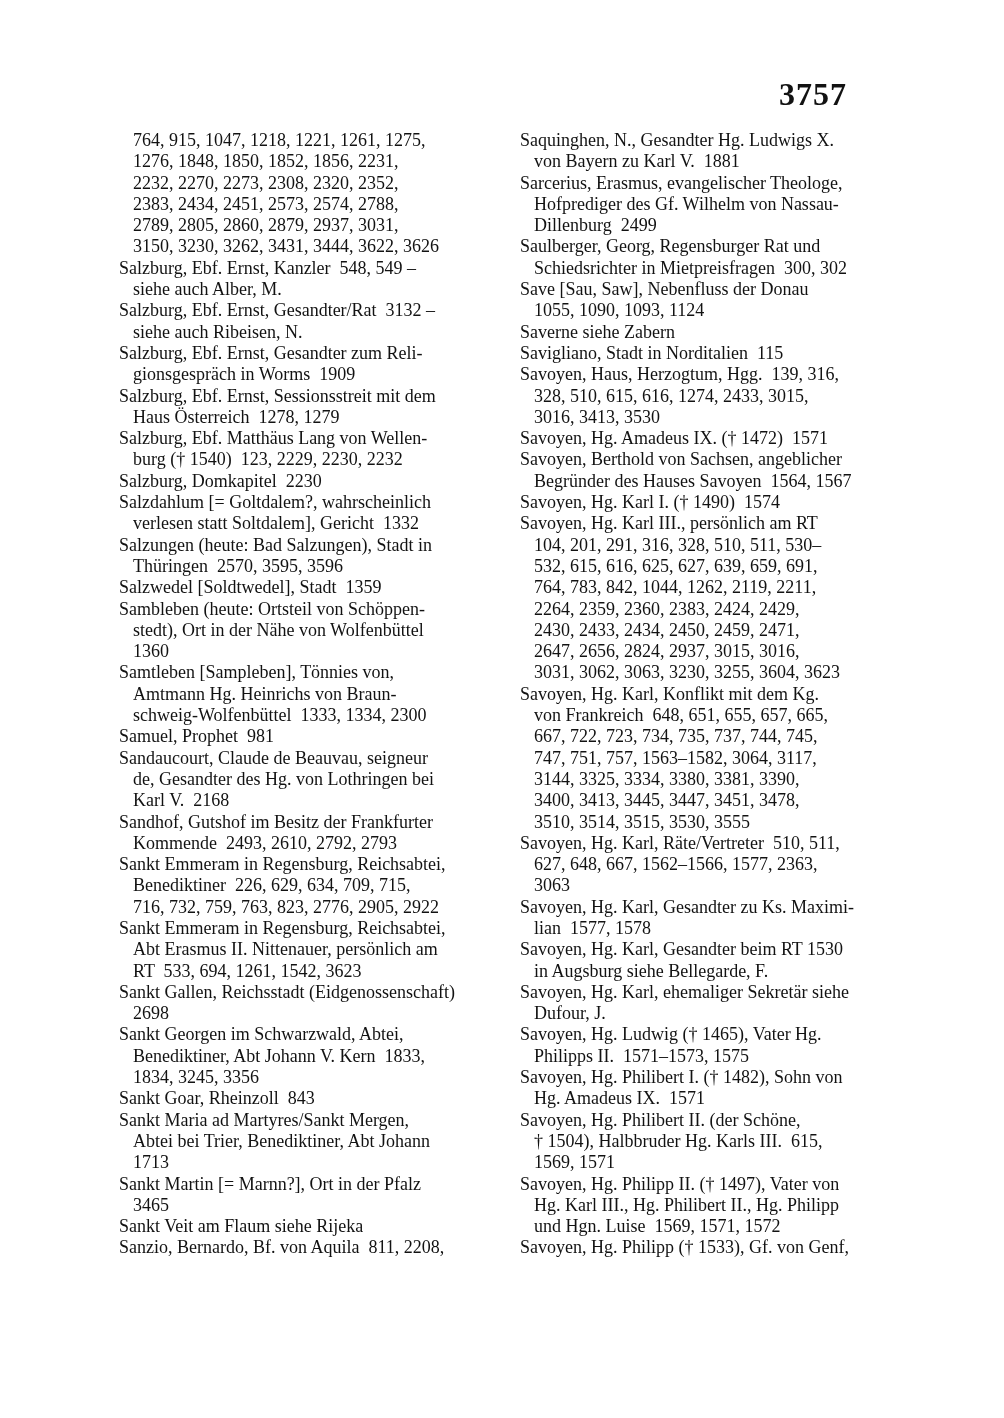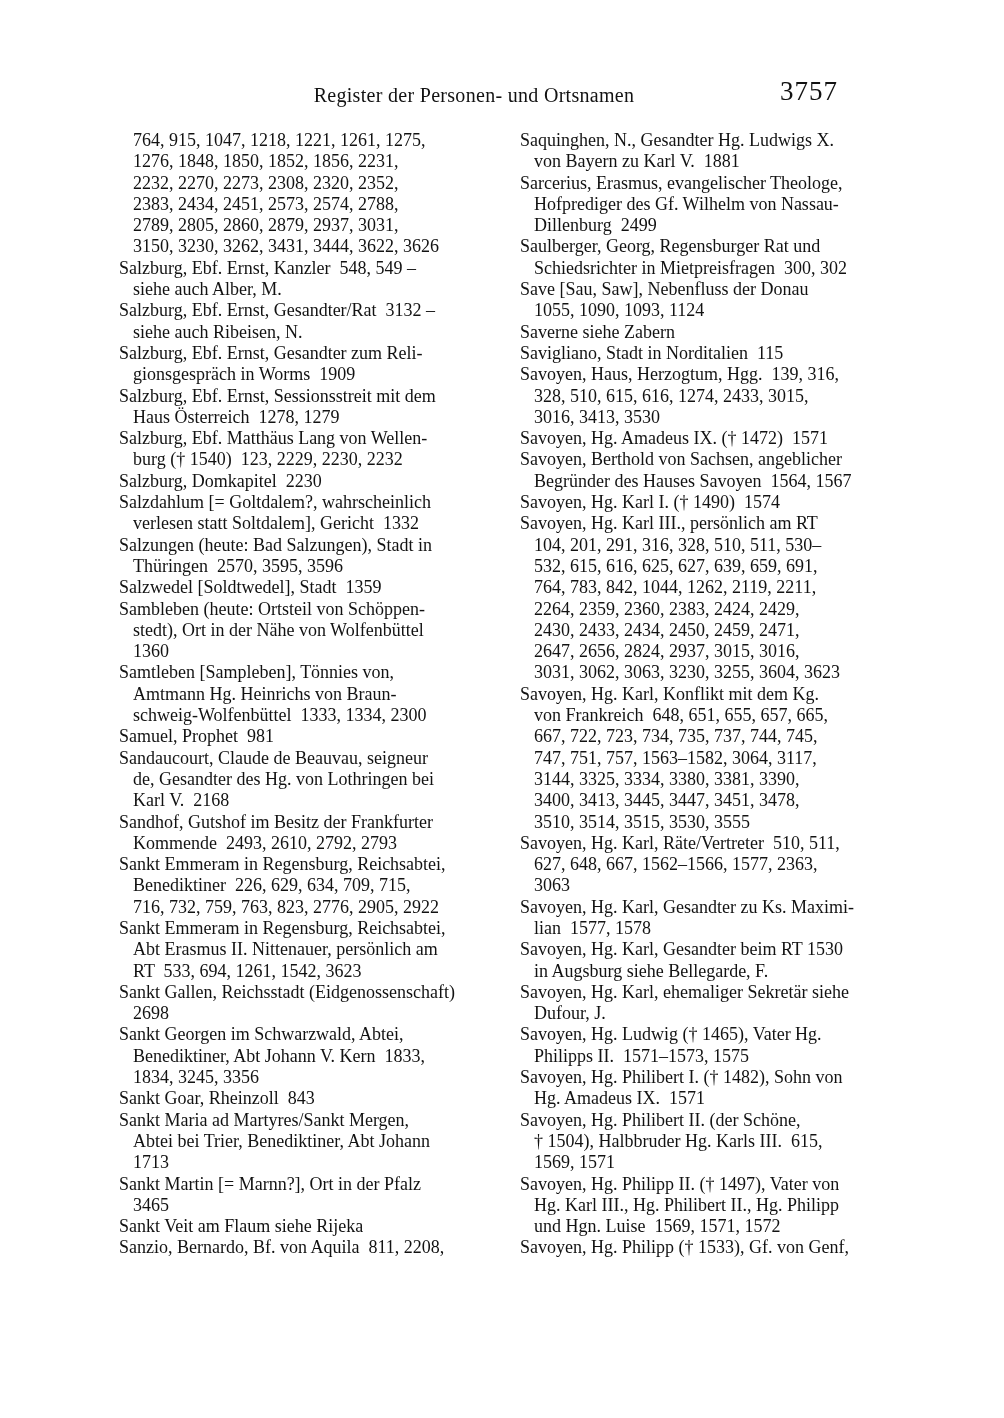--- a/index.html
+++ b/index.html
@@ -31,43 +31,43 @@
     left: 0;
     width: 100%;
     top: 6px;
     text-align: center;
     font-size: 20px;
     letter-spacing: 0.3px;
     white-space: pre;
   }
   .running-header .pagenum {
     position: absolute;
-    right: 14px;
+    right: 5px;
     top: -2px;
-    font-size: 27px;
+    font-size: 32px;
     letter-spacing: 1px;
+    font-weight: bold;
   }
   .column {
     position: absolute;
     top: 130px;
     font-size: 18px;
     line-height: 21.3px;
     white-space: pre;
     margin-left: 23px;
   }
   .column.left  { left: 96px;  width: 385px; }
   .column.right { left: 497px; width: 380px; }
   .line { height: 21.3px; }
   .line.indent { padding-left: 14px; }
 </style>
 </head>
 <body style="background: rgb(255, 255, 255); color: rgb(18, 18, 18);">
 
 <div class="page">
   <div class="running-header">
-    <div class="title">Register der Personen- und Ortsnamen</div>
     <div class="pagenum">3757</div>
   </div>
 
   <div class="column left"><div class="line indent">764, 915, 1047, 1218, 1221, 1261, 1275,</div><div class="line indent">1276, 1848, 1850, 1852, 1856, 2231,</div><div class="line indent">2232, 2270, 2273, 2308, 2320, 2352,</div><div class="line indent">2383, 2434, 2451, 2573, 2574, 2788,</div><div class="line indent">2789, 2805, 2860, 2879, 2937, 3031,</div><div class="line indent">3150, 3230, 3262, 3431, 3444, 3622, 3626</div><div class="line">Salzburg, Ebf. Ernst, Kanzler  548, 549 –</div><div class="line indent">siehe auch Alber, M.</div><div class="line">Salzburg, Ebf. Ernst, Gesandter/Rat  3132 –</div><div class="line indent">siehe auch Ribeisen, N.</div><div class="line">Salzburg, Ebf. Ernst, Gesandter zum Reli-</div><div class="line indent">gionsgespräch in Worms  1909</div><div class="line">Salzburg, Ebf. Ernst, Sessionsstreit mit dem</div><div class="line indent">Haus Österreich  1278, 1279</div><div class="line">Salzburg, Ebf. Matthäus Lang von Wellen-</div><div class="line indent">burg († 1540)  123, 2229, 2230, 2232</div><div class="line">Salzburg, Domkapitel  2230</div><div class="line">Salzdahlum [= Goltdalem?, wahrscheinlich</div><div class="line indent">verlesen statt Soltdalem], Gericht  1332</div><div class="line">Salzungen (heute: Bad Salzungen), Stadt in</div><div class="line indent">Thüringen  2570, 3595, 3596</div><div class="line">Salzwedel [Soldtwedel], Stadt  1359</div><div class="line">Sambleben (heute: Ortsteil von Schöppen-</div><div class="line indent">stedt), Ort in der Nähe von Wolfenbüttel</div><div class="line indent">1360</div><div class="line">Samtleben [Sampleben], Tönnies von,</div><div class="line indent">Amtmann Hg. Heinrichs von Braun-</div><div class="line indent">schweig-Wolfenbüttel  1333, 1334, 2300</div><div class="line">Samuel, Prophet  981</div><div class="line">Sandaucourt, Claude de Beauvau, seigneur</div><div class="line indent">de, Gesandter des Hg. von Lothringen bei</div><div class="line indent">Karl V.  2168</div><div class="line">Sandhof, Gutshof im Besitz der Frankfurter</div><div class="line indent">Kommende  2493, 2610, 2792, 2793</div><div class="line">Sankt Emmeram in Regensburg, Reichsabtei,</div><div class="line indent">Benediktiner  226, 629, 634, 709, 715,</div><div class="line indent">716, 732, 759, 763, 823, 2776, 2905, 2922</div><div class="line">Sankt Emmeram in Regensburg, Reichsabtei,</div><div class="line indent">Abt Erasmus II. Nittenauer, persönlich am</div><div class="line indent">RT  533, 694, 1261, 1542, 3623</div><div class="line">Sankt Gallen, Reichsstadt (Eidgenossenschaft)</div><div class="line indent">2698</div><div class="line">Sankt Georgen im Schwarzwald, Abtei,</div><div class="line indent">Benediktiner, Abt Johann V. Kern  1833,</div><div class="line indent">1834, 3245, 3356</div><div class="line">Sankt Goar, Rheinzoll  843</div><div class="line">Sankt Maria ad Martyres/Sankt Mergen,</div><div class="line indent">Abtei bei Trier, Benediktiner, Abt Johann</div><div class="line indent">1713</div><div class="line">Sankt Martin [= Marnn?], Ort in der Pfalz</div><div class="line indent">3465</div><div class="line">Sankt Veit am Flaum siehe Rijeka</div><div class="line">Sanzio, Bernardo, Bf. von Aquila  811, 2208,</div></div>
 
   <div class="column right"><div class="line">Saquinghen, N., Gesandter Hg. Ludwigs X.</div><div class="line indent">von Bayern zu Karl V.  1881</div><div class="line">Sarcerius, Erasmus, evangelischer Theologe,</div><div class="line indent">Hofprediger des Gf. Wilhelm von Nassau-</div><div class="line indent">Dillenburg  2499</div><div class="line">Saulberger, Georg, Regensburger Rat und</div><div class="line indent">Schiedsrichter in Mietpreisfragen  300, 302</div><div class="line">Save [Sau, Saw], Nebenfluss der Donau</div><div class="line indent">1055, 1090, 1093, 1124</div><div class="line">Saverne siehe Zabern</div><div class="line">Savigliano, Stadt in Norditalien  115</div><div class="line">Savoyen, Haus, Herzogtum, Hgg.  139, 316,</div><div class="line indent">328, 510, 615, 616, 1274, 2433, 3015,</div><div class="line indent">3016, 3413, 3530</div><div class="line">Savoyen, Hg. Amadeus IX. († 1472)  1571</div><div class="line">Savoyen, Berthold von Sachsen, angeblicher</div><div class="line indent">Begründer des Hauses Savoyen  1564, 1567</div><div class="line">Savoyen, Hg. Karl I. († 1490)  1574</div><div class="line">Savoyen, Hg. Karl III., persönlich am RT</div><div class="line indent">104, 201, 291, 316, 328, 510, 511, 530–</div><div class="line indent">532, 615, 616, 625, 627, 639, 659, 691,</div><div class="line indent">764, 783, 842, 1044, 1262, 2119, 2211,</div><div class="line indent">2264, 2359, 2360, 2383, 2424, 2429,</div><div class="line indent">2430, 2433, 2434, 2450, 2459, 2471,</div><div class="line indent">2647, 2656, 2824, 2937, 3015, 3016,</div><div class="line indent">3031, 3062, 3063, 3230, 3255, 3604, 3623</div><div class="line">Savoyen, Hg. Karl, Konflikt mit dem Kg.</div><div class="line indent">von Frankreich  648, 651, 655, 657, 665,</div><div class="line indent">667, 722, 723, 734, 735, 737, 744, 745,</div><div class="line indent">747, 751, 757, 1563–1582, 3064, 3117,</div><div class="line indent">3144, 3325, 3334, 3380, 3381, 3390,</div><div class="line indent">3400, 3413, 3445, 3447, 3451, 3478,</div><div class="line indent">3510, 3514, 3515, 3530, 3555</div><div class="line">Savoyen, Hg. Karl, Räte/Vertreter  510, 511,</div><div class="line indent">627, 648, 667, 1562–1566, 1577, 2363,</div><div class="line indent">3063</div><div class="line">Savoyen, Hg. Karl, Gesandter zu Ks. Maximi-</div><div class="line indent">lian  1577, 1578</div><div class="line">Savoyen, Hg. Karl, Gesandter beim RT 1530</div><div class="line indent">in Augsburg siehe Bellegarde, F.</div><div class="line">Savoyen, Hg. Karl, ehemaliger Sekretär siehe</div><div class="line indent">Dufour, J.</div><div class="line">Savoyen, Hg. Ludwig († 1465), Vater Hg.</div><div class="line indent">Philipps II.  1571–1573, 1575</div><div class="line">Savoyen, Hg. Philibert I. († 1482), Sohn von</div><div class="line indent">Hg. Amadeus IX.  1571</div><div class="line">Savoyen, Hg. Philibert II. (der Schöne,</div><div class="line indent">† 1504), Halbbruder Hg. Karls III.  615,</div><div class="line indent">1569, 1571</div><div class="line">Savoyen, Hg. Philipp II. († 1497), Vater von</div><div class="line indent">Hg. Karl III., Hg. Philibert II., Hg. Philipp</div><div class="line indent">und Hgn. Luise  1569, 1571, 1572</div><div class="line">Savoyen, Hg. Philipp († 1533), Gf. von Genf,</div></div>
 </div>
 
 </body></html>

